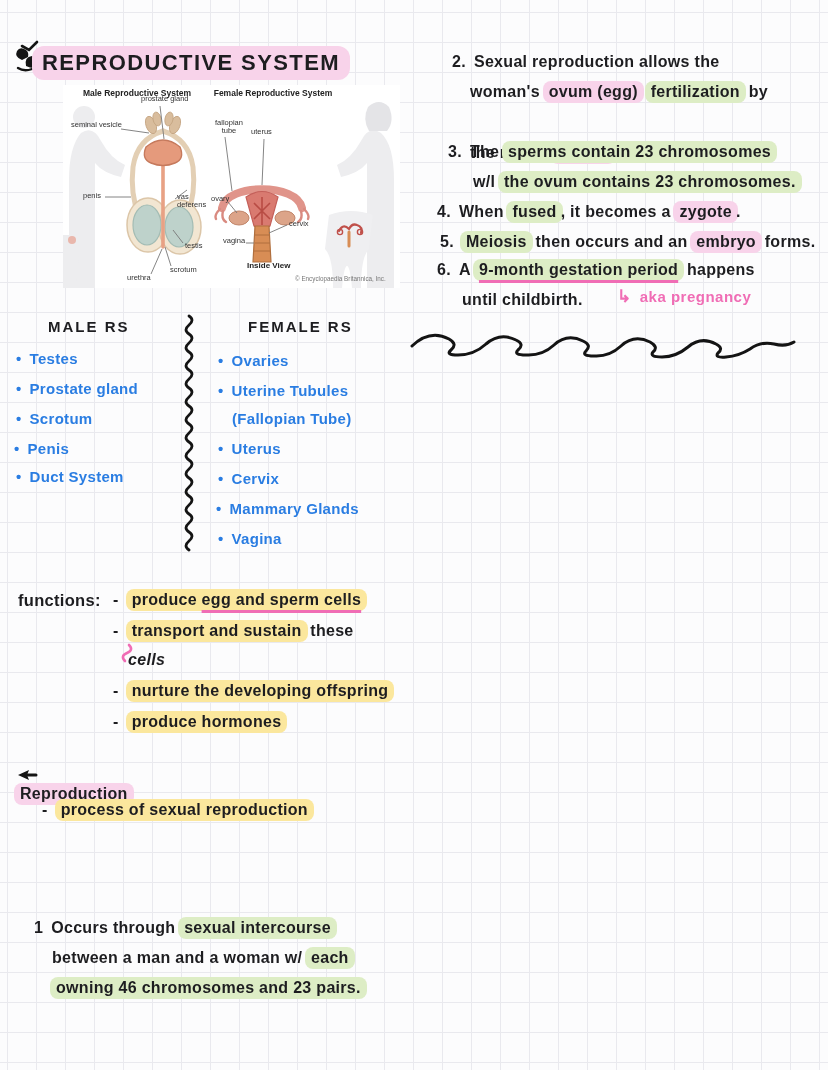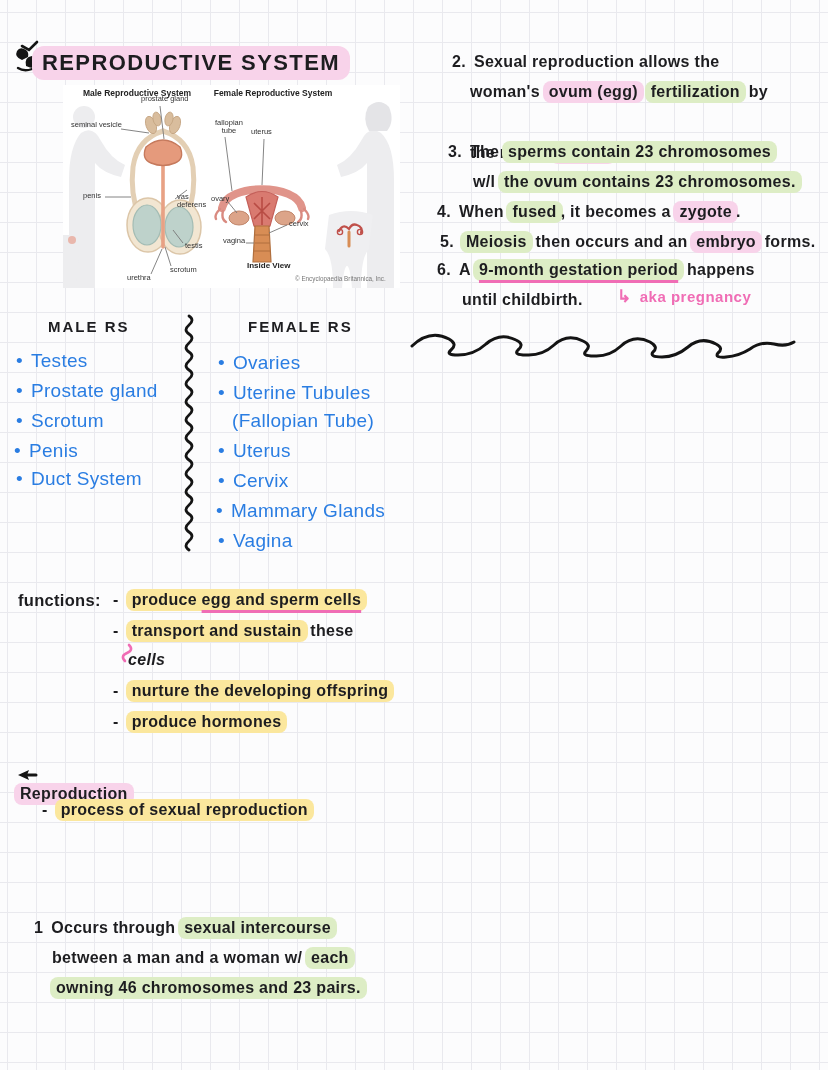--- a/index.html
+++ b/index.html
@@ -27,21 +27,21 @@
   .hl-g{background:var(--hl-green);}
   .hl-b{background:var(--hl-blue);}
   .ul-pink{text-decoration:underline;text-decoration-color:var(--pink-ink);
            text-decoration-thickness:2.5px;text-underline-offset:5px;}
   .num{display:inline-block;margin-right:8px;}
   .dash{display:inline-block;margin-right:9px;font-weight:800;}
   .title-line{position:absolute;left:34px;top:50px;font-size:22px;font-weight:800;
               letter-spacing:1.4px;color:var(--ink);}
   .title-line .hl{padding:4px 10px 5px;border-radius:12px;}
   .colhead{position:absolute;font-size:15px;font-weight:800;letter-spacing:2px;color:var(--ink);white-space:nowrap;}
-  .blue-item{position:absolute;font-size:19px;font-weight:400;color:var(--blue-text);
+  .blue-item{position:absolute;font-size:15px;font-weight:700;color:var(--blue-text);
              letter-spacing:.3px;white-space:nowrap;}
   .bullet{display:inline-block;margin-right:8px;}
   .pinknote{position:absolute;color:var(--pink-ink);font-size:15px;font-weight:700;
             letter-spacing:.5px;white-space:nowrap;}
   
   .figure{position:absolute;left:63px;top:85px;width:337px;height:203px;background:#fff;}
   .fig-title{position:absolute;font-size:8.5px;font-weight:700;color:#222;text-align:center;}
   .dlabel{position:absolute;font-size:7.5px;color:#333;line-height:1.1;}
   .fig-credit{position:absolute;font-size:6.3px;color:#777;}
   .inside-view{position:absolute;font-size:8px;font-weight:700;color:#222;}

